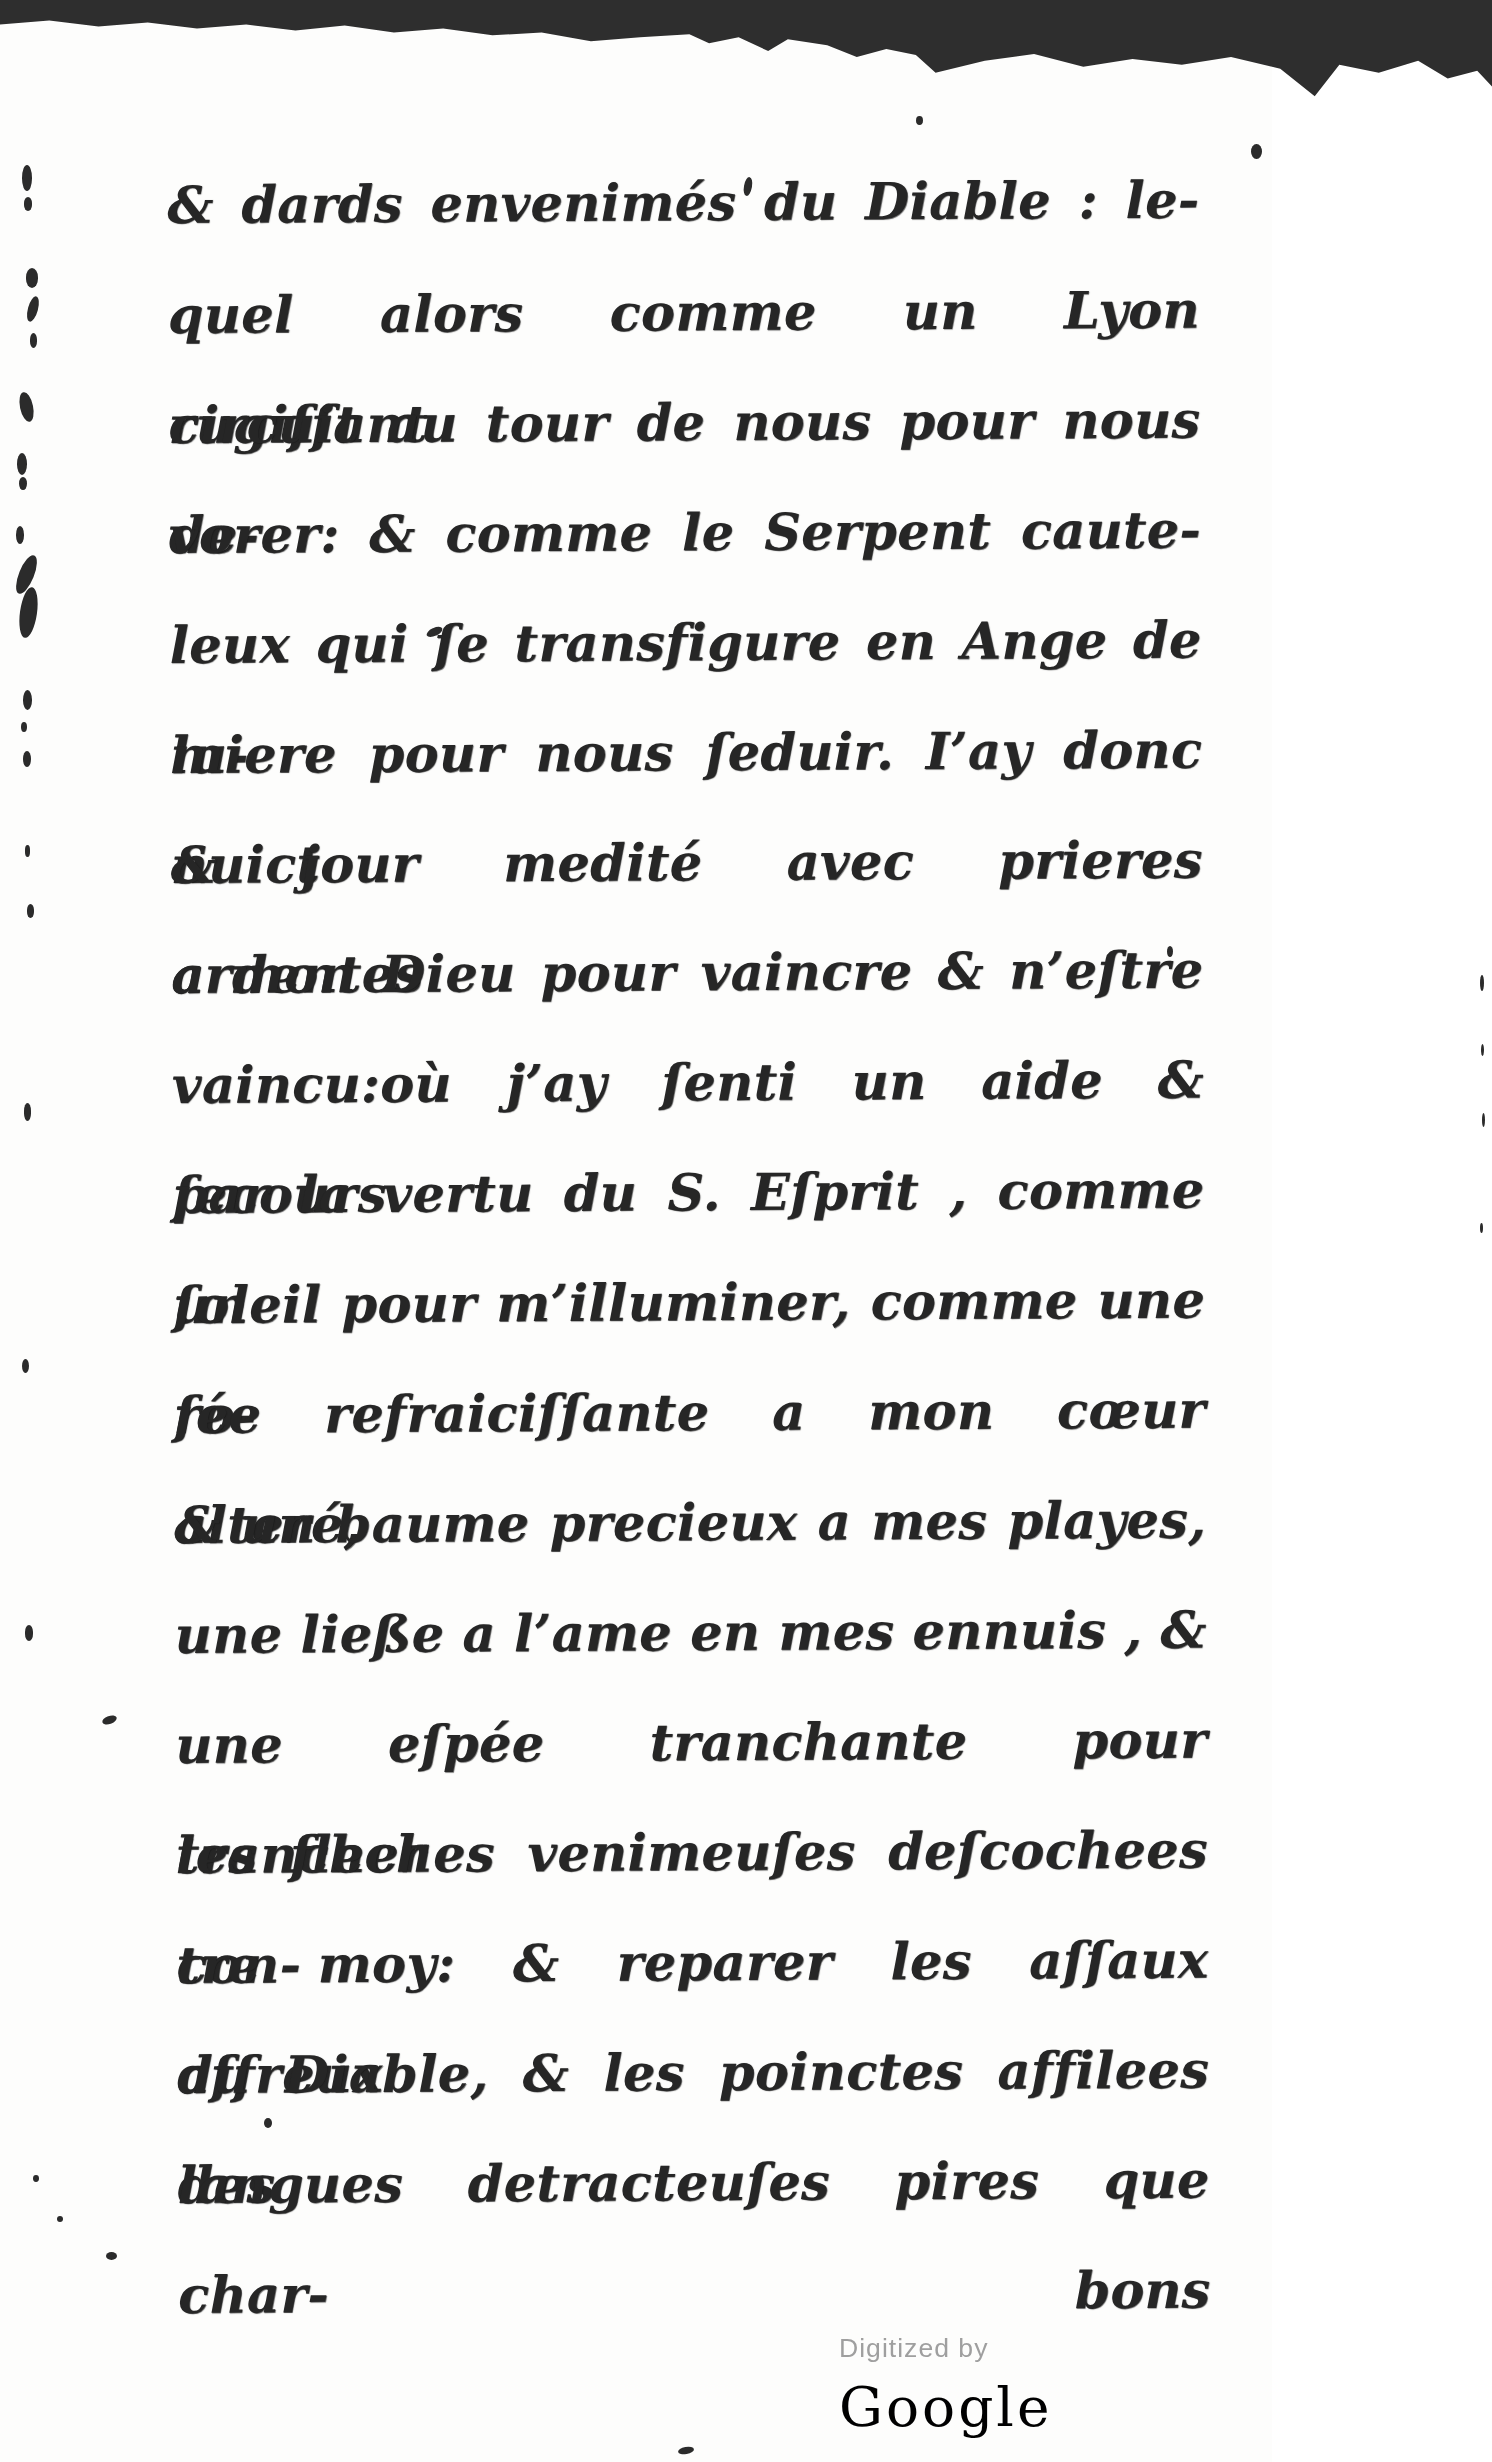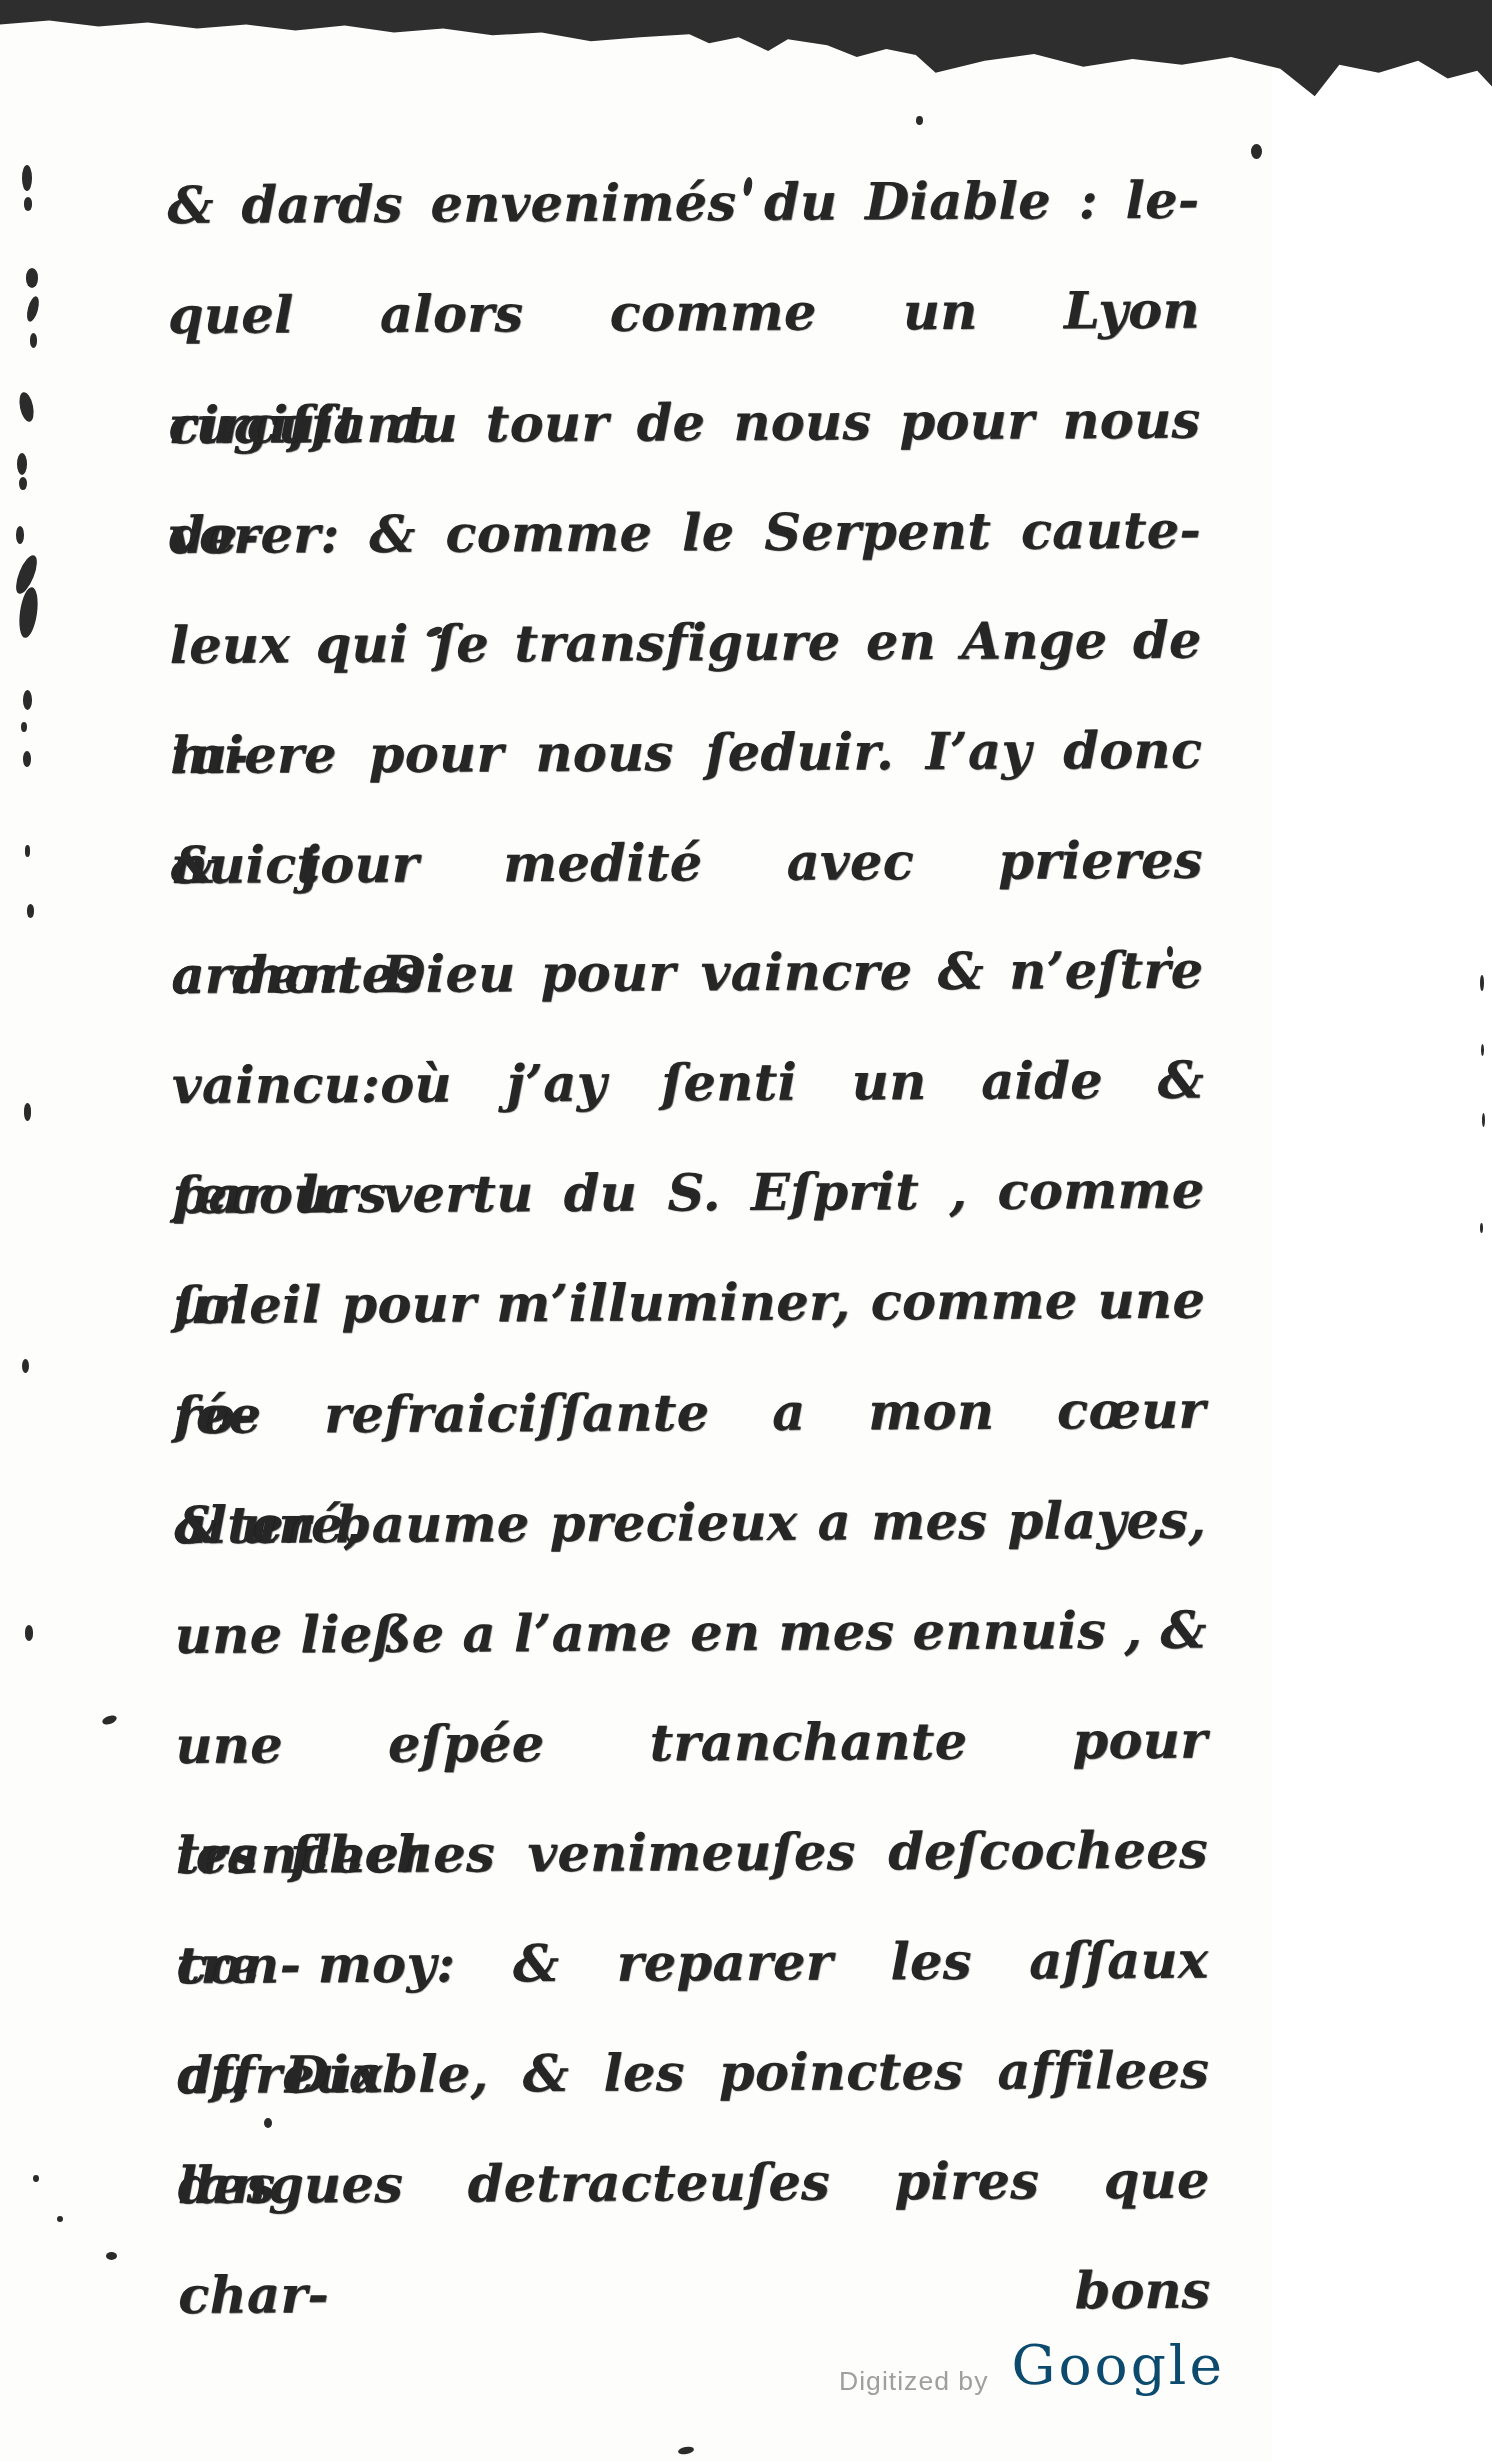--- a/index.html
+++ b/index.html
@@ -48,34 +48,35 @@
   }
   .catchword-line {
     height: 110px;
     text-align: right;
   }
   .watermark {
     position: absolute;
     left: 839px;
     top: 2333px;
     display: flex;
-    align-items: flex-end;
-    gap: 23px;
+    align-items: flex-start;
+    gap: 11px;
     user-select: none;
+    flex-direction: column;
   }
   .wm-prefix {
     font-family: "Liberation Sans", sans-serif;
     font-size: 26.6px;
     color: #9f9f9f;
     letter-spacing: 1px;
   }
   .wm-brand {
     font-family: "DejaVu Serif", serif;
     font-size: 55px;
-    color: #0c4a6e;
+    color: #000000;
     letter-spacing: 3px;
   }
   .speck {
     position: absolute;
     background: #2b2b2b;
     border-radius: 50%;
     pointer-events: none;
   }
 </style>
 </head>

